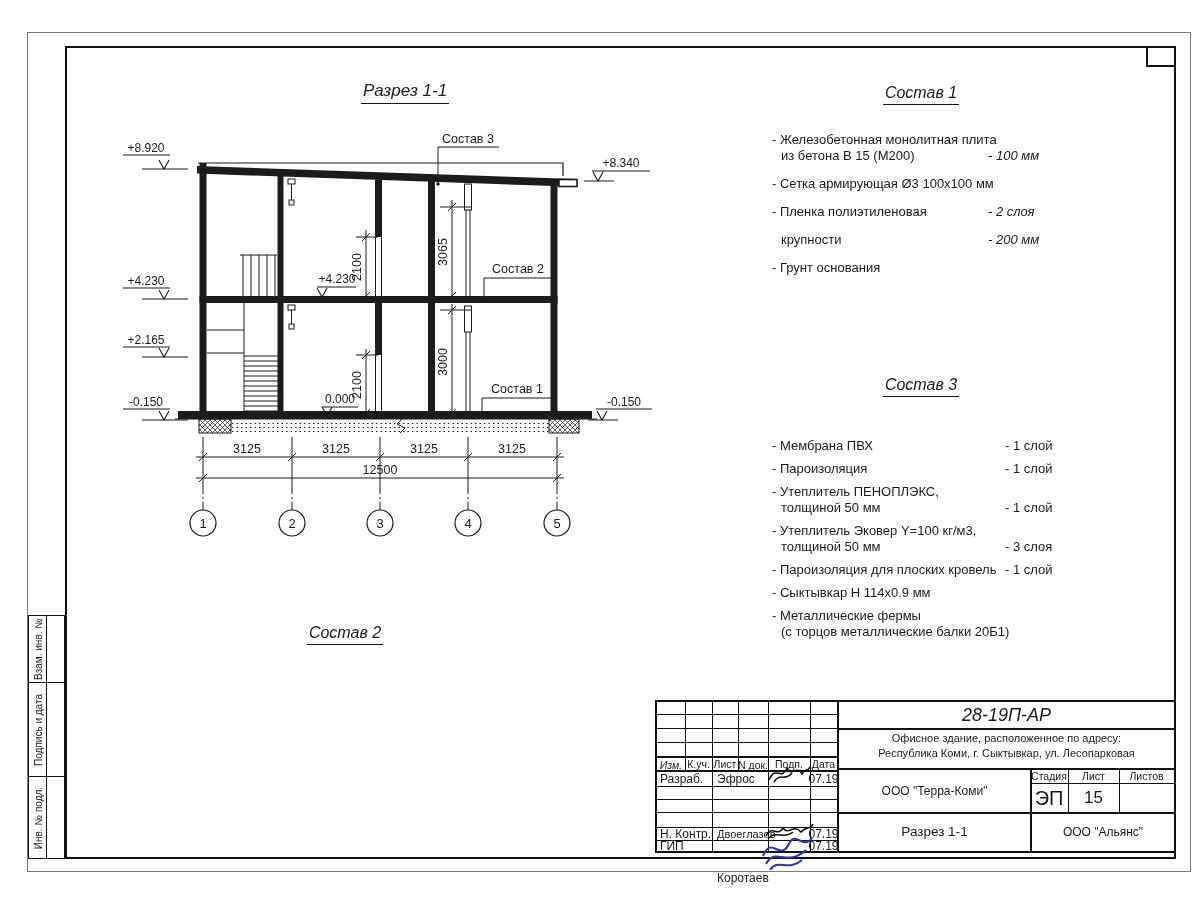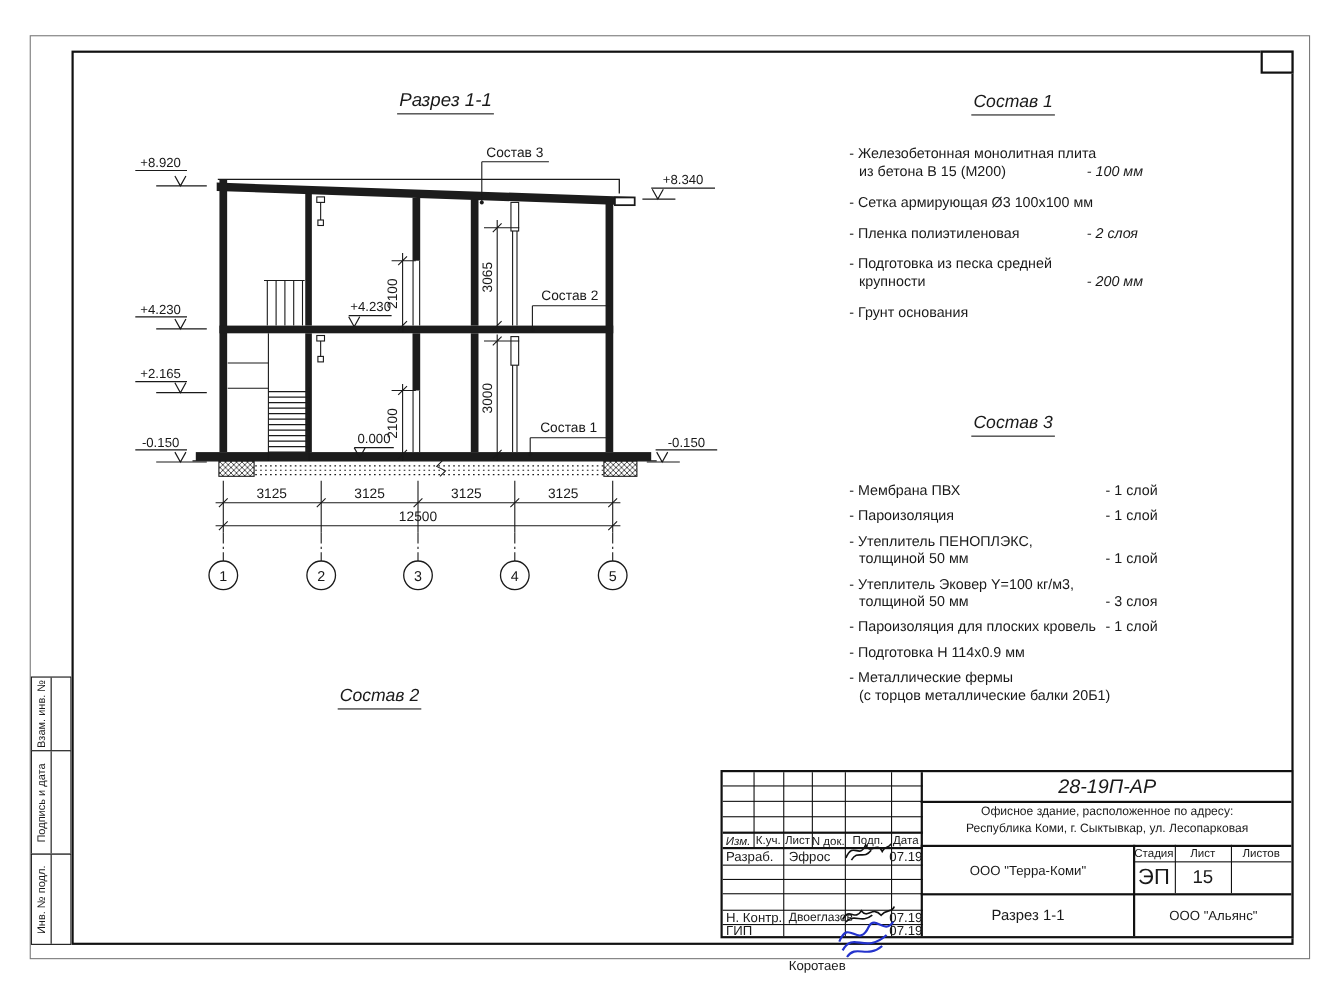--- a/index.html
+++ b/index.html
@@ -206,21 +206,20 @@
       <span class="val">- 100 мм</span>
     </div>
     <div class="item">
       <div>- Сетка армирующая Ø3 100х100 мм</div>
     </div>
     <div class="item">
       <div>- Пленка полиэтиленовая</div>
       <span class="val">-  2 слоя</span>
     </div>
     <div class="item">
-      <div>- Подготовка из песка средней</div>
       <div class="l2">крупности</div>
       <span class="val">- 200 мм</span>
     </div>
     <div class="item">
       <div>- Грунт основания</div>
     </div>
   </div>
 
   <div class="abs heading" style="left:871px;top:376px;width:100px;">
     <span>Состав 3</span>
@@ -242,21 +241,21 @@
     <div class="item">
       <div>- Утеплитель Эковер Y=100 кг/м3,</div>
       <div class="l2">толщиной 50 мм</div>
       <span class="val">- 3 слоя</span>
     </div>
     <div class="item">
       <div>- Пароизоляция для плоских кровель</div>
       <span class="val">- 1 слой</span>
     </div>
     <div class="item">
-      <div>- Подготовка Н 114х0.9 мм</div>
+      <div>- Сыктывкар Н 114х0.9 мм</div>
     </div>
     <div class="item">
       <div>- Металлические фермы</div>
       <div class="l2">(с торцов металлические балки 20Б1)</div>
     </div>
   </div>
 
   <div class="abs heading" style="left:295px;top:624px;width:100px;">
     <span>Состав 2</span>
   </div>

